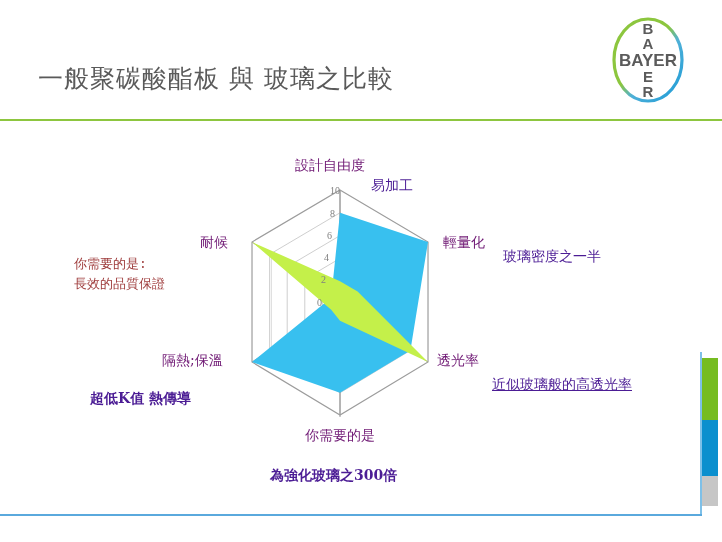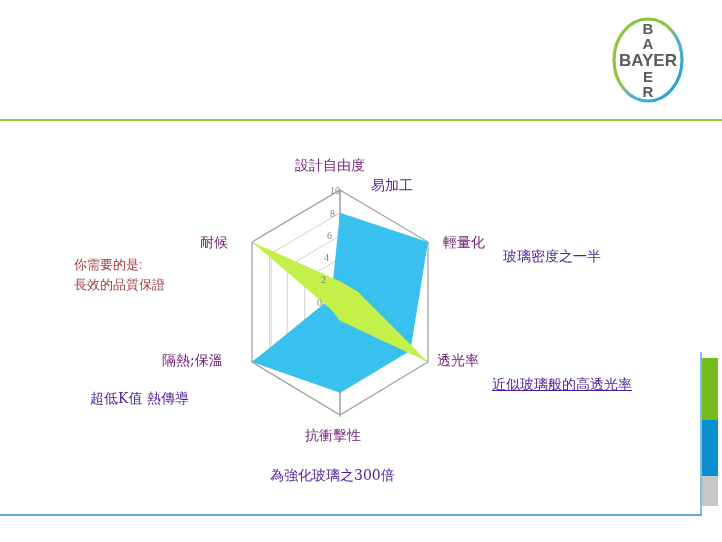--- a/index.html
+++ b/index.html
@@ -48,33 +48,34 @@
   .tick-label{
     position:absolute;
     font-size:10px;color:#808080;white-space:nowrap;
     font-family:"Liberation Serif","DejaVu Serif",serif;
   }
   .anno{
     position:absolute;
     font-size:14px;color:#4c1d95;white-space:nowrap;
     font-family:"DejaVu Serif","Liberation Serif",serif;
   }
-  .anno-strong{font-weight:normal;}
+  .anno-strong{font-weight:bold;}
   .callout{
     position:absolute;left:74px;top:255px;
     font-size:13px;color:#9e3b3b;line-height:20px;white-space:nowrap;
-    font-family:Liberation Sans, sans-serif;
+    font-family:Liberation Mono, monospace;
   }
   .callout div{white-space:nowrap;}
 </style>
 </head>
 <body>
 
 <div id="slide">
 
+  <div class="title">一般聚碳酸酯板 與 玻璃之比較</div>
   <div class="title-rule"></div>
 
   <div class="logo">
     <svg width="78" height="92" viewBox="0 0 78 92">
       <defs>
         <linearGradient id="ring" x1="0" y1="0" x2="1" y2="1">
           <stop offset="0%" stop-color="#8cc63e"></stop>
           <stop offset="45%" stop-color="#8cc63e"></stop>
           <stop offset="60%" stop-color="#4fb0d8"></stop>
           <stop offset="100%" stop-color="#1b9ad6"></stop>
@@ -116,21 +117,21 @@
         <line x1="190" y1="159" x2="102" y2="97" stroke="#9c9c9c" stroke-width="1"></line>
         <line x1="190" y1="46" x2="190" y2="272" stroke="#9c9c9c" stroke-width="1"></line>
         <polygon points="190.0,67.8 278.0,97.0 260.4,205.4 190.0,247.8 102.0,217.0 181.2,152.8" fill="#38c0ef" fill-opacity="1" stroke="none"></polygon>
         <polygon points="190.0,136.2 207.6,146.6 278.0,217.0 190.0,175.7 181.2,164.8 102.0,97.0" fill="#c4f04a" fill-opacity="1" stroke="none"></polygon>
       </svg>
   </div>
 
   <div class="axis-label" style="left:295px;top:157px;">設計自由度</div>
   <div class="axis-label" style="left:443px;top:234px;">輕量化</div>
   <div class="axis-label" style="left:437px;top:352px;">透光率</div>
-  <div class="axis-label" style="left:305px;top:427px;">抗衝擊性</div>
+  <div class="axis-label" style="left:305px;top:427px;">你需要的是</div>
   <div class="axis-label" style="left:162px;top:352px;">隔熱;保溫</div>
   <div class="axis-label" style="left:200px;top:234px;">耐候</div>
 
   <div class="tick-label" style="left:317px;top:297px;">0</div>
   <div class="tick-label" style="left:321px;top:274px;">2</div>
   <div class="tick-label" style="left:324px;top:252px;">4</div>
   <div class="tick-label" style="left:327px;top:230px;">6</div>
   <div class="tick-label" style="left:330px;top:208px;">8</div>
   <div class="tick-label" style="left:330px;top:185px;">10</div>
 

